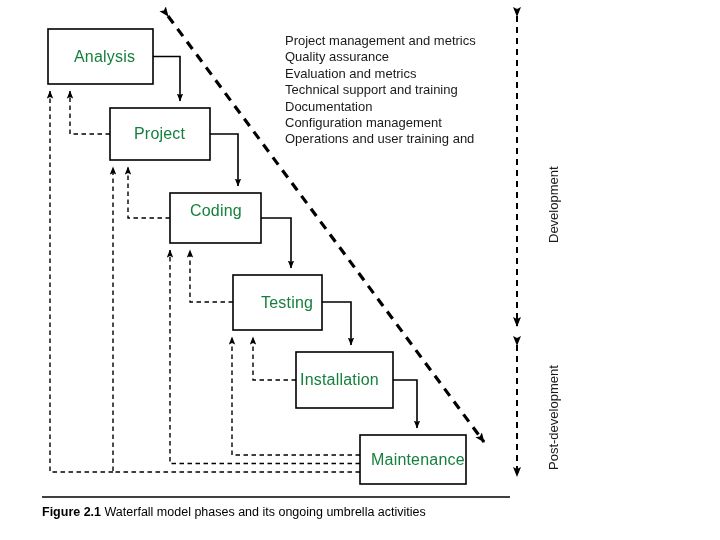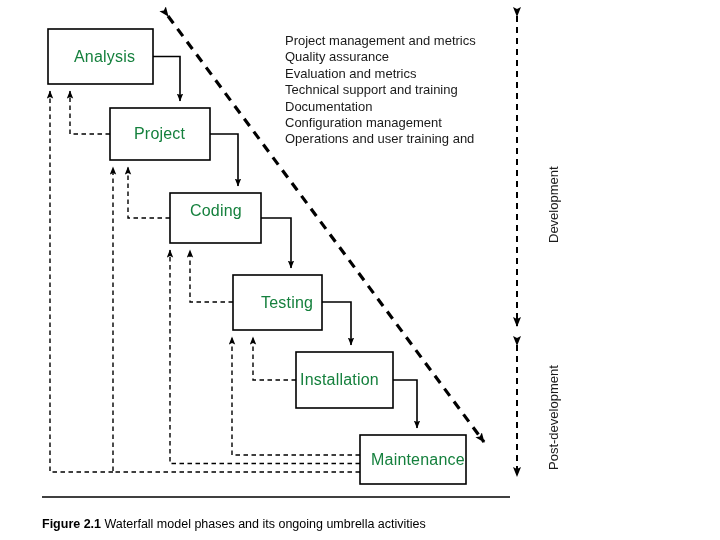--- a/index.html
+++ b/index.html
@@ -40,21 +40,20 @@
   }
   #dev-label{left:546px;top:243px;transform:rotate(-90deg);}
   #post-label{left:546px;top:470px;transform:rotate(-90deg);}
 
   #caption{
     position:absolute;
     left:42px;top:505px;
     font-size:12.5px;
     color:#000;
     white-space:nowrap;
-    margin-top:12px;
   }
   #caption b{font-weight:bold;}
   #caption span.txt{font-weight:normal;}
 </style>
 </head>
 <body>
 
 <div id="figure">
 
   <svg class="canvas" viewBox="0 0 720 540">

